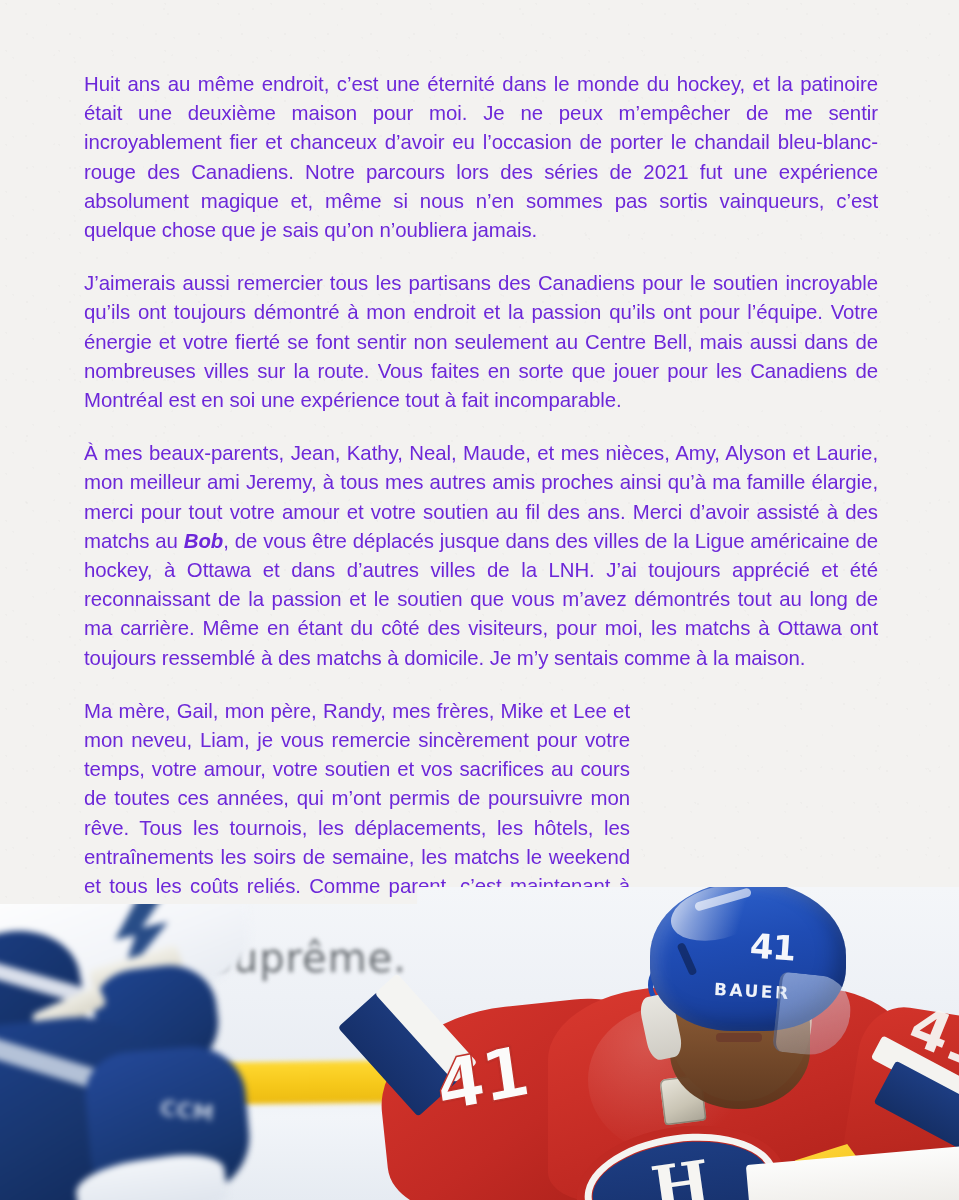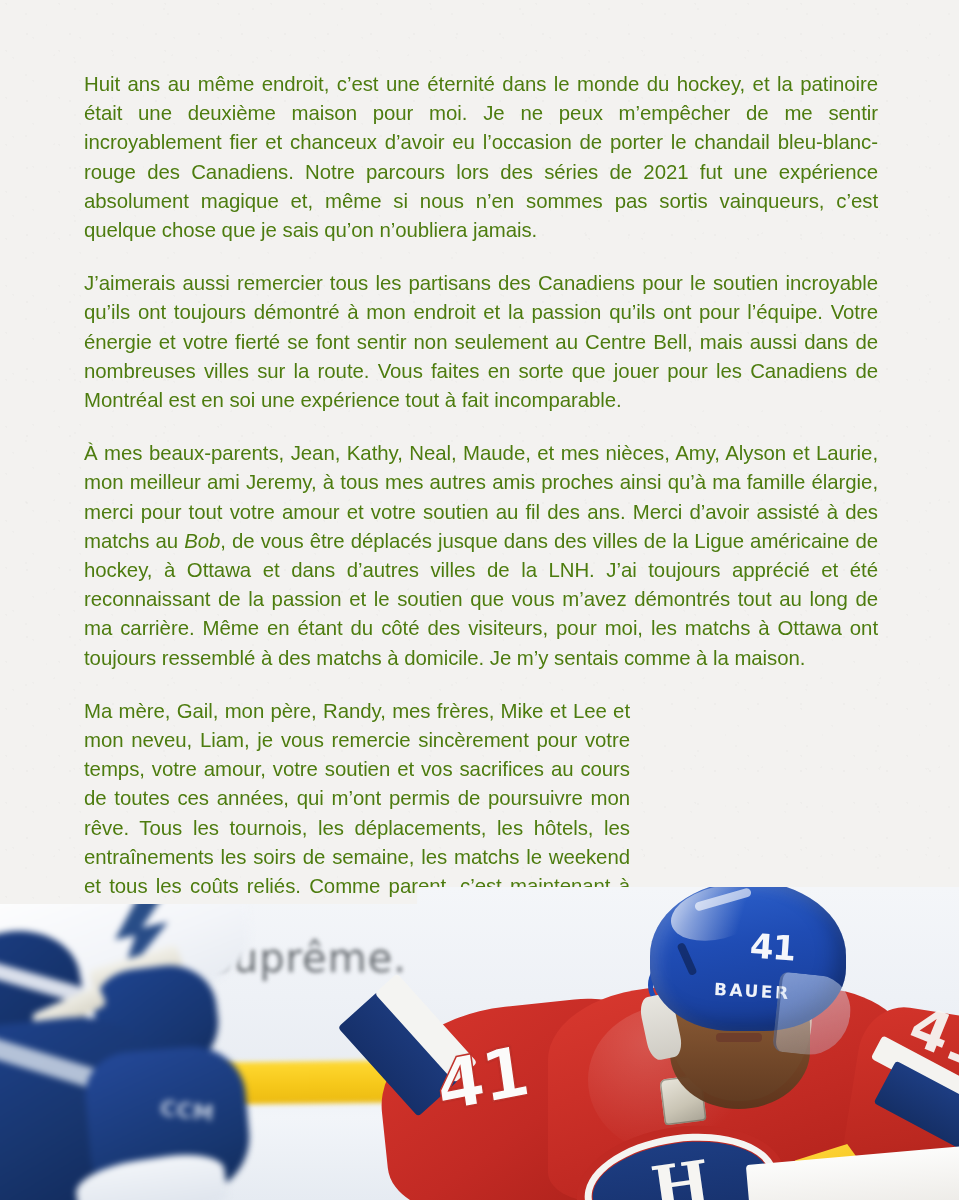--- a/index.html
+++ b/index.html
@@ -43,30 +43,30 @@
     position:absolute;
     left:84px;
     top:70px;
     width:794px;
     z-index:2;
   }
 
   .para {
     font-size:20.4px;
     line-height:29.2px;
-    color:#4d7c0f;
+    color:#6d28d9;
     text-align:justify;
     text-justify:inter-word;
     letter-spacing:-0.05px;
     font-weight:500;
     margin-bottom:24px;
     -webkit-font-smoothing:antialiased;
   }
   .para:last-child { margin-bottom:0; }
-  .para .it { font-style:italic; }
+  .para .it { font-style:italic;font-weight:bold; }
 
   
   #para-4 { position:relative; }
   #photo-float {
     float:right;
     width:248px;
     height:182px;
     shape-outside:inset(0);
     margin-top:86px;
   }

